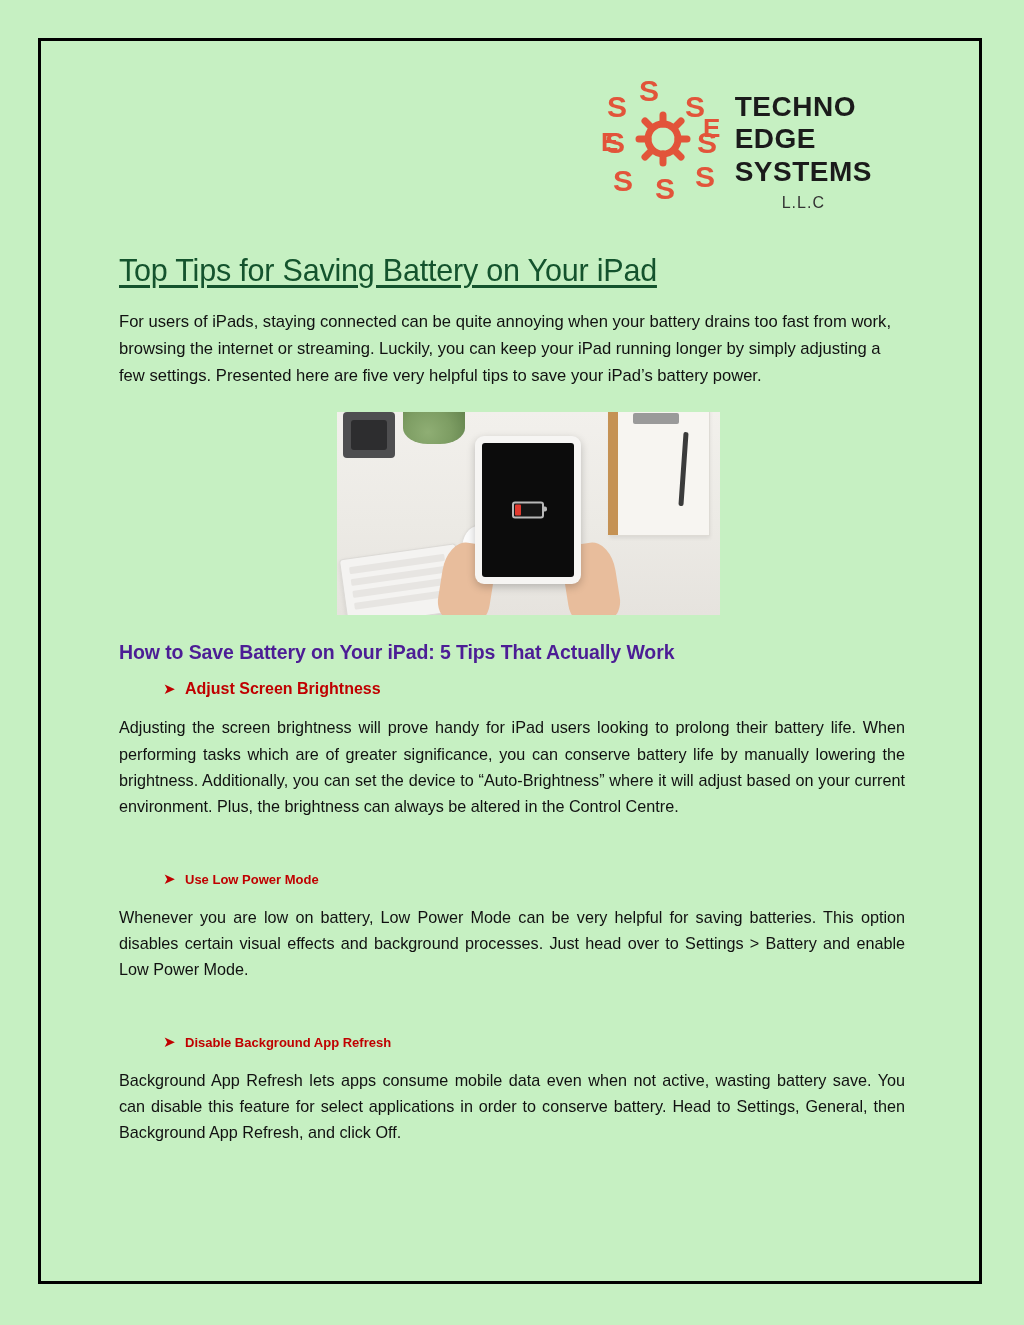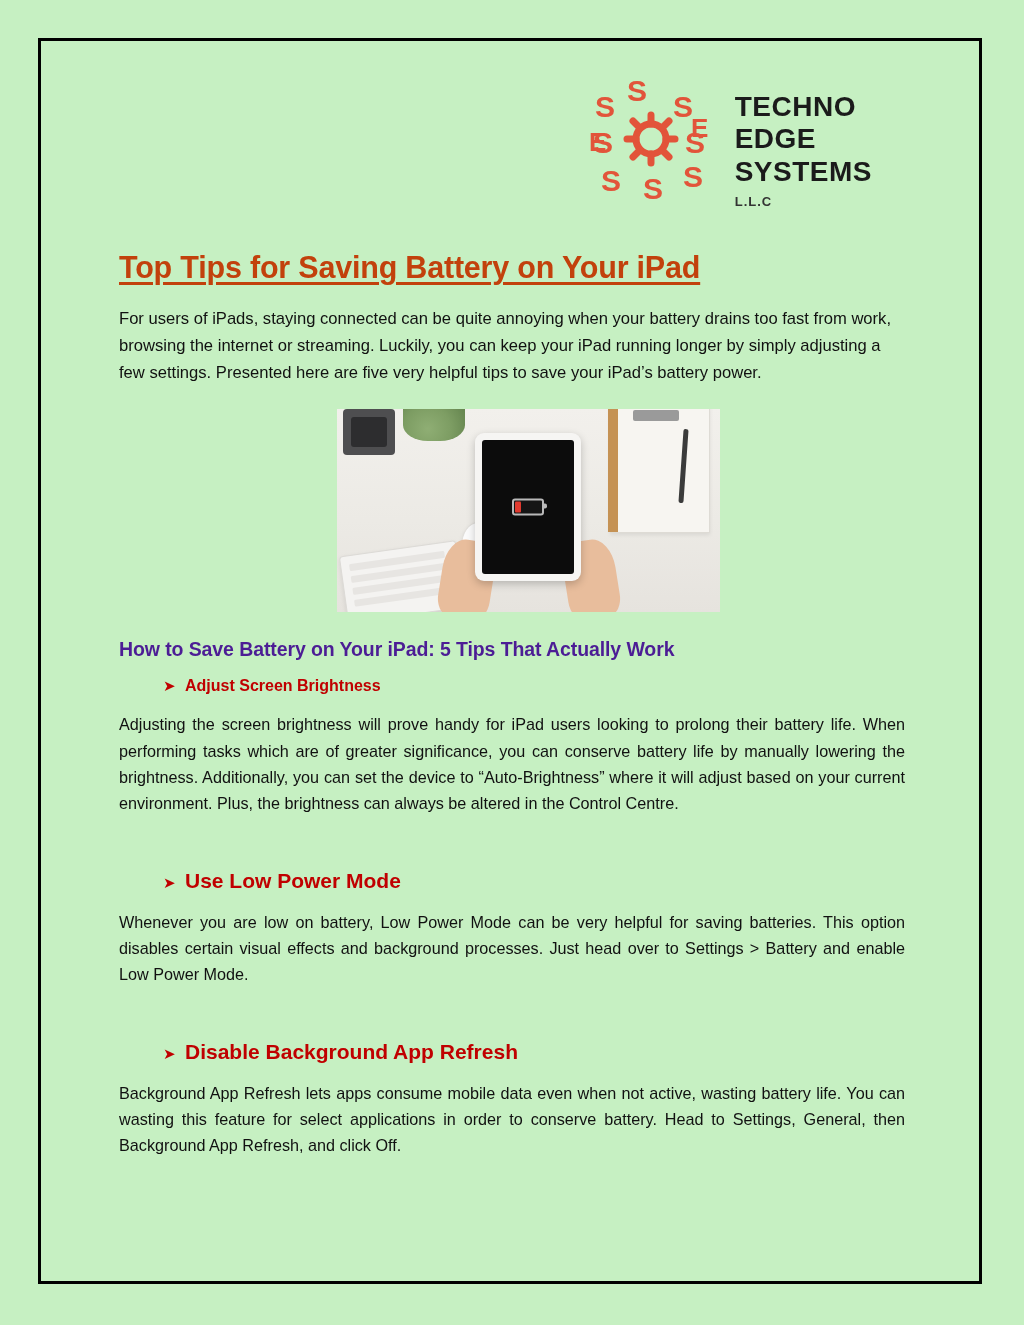--- a/index.html
+++ b/index.html
@@ -43,47 +43,47 @@
     display: flex;
     align-items: flex-start;
   }
   .logo-mark {
     width: 128px;
     height: 128px;
     position: relative;
     flex: none;
   }
   .logo-text {
-    margin-left: 20px;
+    margin-left: 8px;
     margin-top: 16px;
     color: #1b1b1b;
   }
   .logo-text .l1, .logo-text .l2, .logo-text .l3 {
     font-weight: bold;
     font-size: 28px;
     letter-spacing: 0.5px;
     line-height: 1.16;
     display: block;
   }
   .logo-text .llc {
     display: block;
-    text-align: left;
-    font-size: 13px;
+    text-align: center;
+    font-size: 16px;
     letter-spacing: 1px;
-    font-weight: bold;
+    font-weight: normal;
     margin-top: 6px;
     color: #333;
   }
 
   
   .doc-title {
     margin-top: 40px;
     font-size: 30.5px;
-    font-weight: bold;
-    color: #c2410c;
+    font-weight: normal;
+    color: #14532d;
     text-decoration: underline;
     text-underline-offset: 4px;
     line-height: 1.2;
     letter-spacing: -0.2px;
   }
 
   .intro {
     font-size: 16.6px;
     color: #111111;
     line-height: 1.62;
@@ -255,21 +255,21 @@
     font-size: 15px;
     width: 22px;
     flex: none;
   }
   .bullet-label {
     color: #c00000;
     font-weight: bold;
     font-size: 16px;
   }
   .bullet-row.small .bullet-label {
-    font-size: 21px;
+    font-size: 13px;
     margin-top: 36px;
   }
   .para {
     font-size: 16.2px;
     line-height: 1.62;
     color: #111111;
     text-align: justify;
     max-width: 786px;
   }
 </style>
@@ -350,16 +350,16 @@
     <div class="bullet-row small">
       <span class="bullet-mark">➤</span>
       <span class="bullet-label">Use Low Power Mode</span>
     </div>
     <p class="para">Whenever you are low on battery, Low Power Mode can be very helpful for saving batteries. This option disables certain visual effects and background processes. Just head over to Settings &gt; Battery and enable Low Power Mode.</p>
 
     <div class="bullet-row small">
       <span class="bullet-mark">➤</span>
       <span class="bullet-label">Disable Background App Refresh</span>
     </div>
-    <p class="para">Background App Refresh lets apps consume mobile data even when not active, wasting battery life. You can wasting this feature for select applications in order to conserve battery. Head to Settings, General, then Background App Refresh, and click Off.</p>
+    <p class="para">Background App Refresh lets apps consume mobile data even when not active, wasting battery save. You can disable this feature for select applications in order to conserve battery. Head to Settings, General, then Background App Refresh, and click Off.</p>
 
   </div>
 </div>
 
 </body></html>

